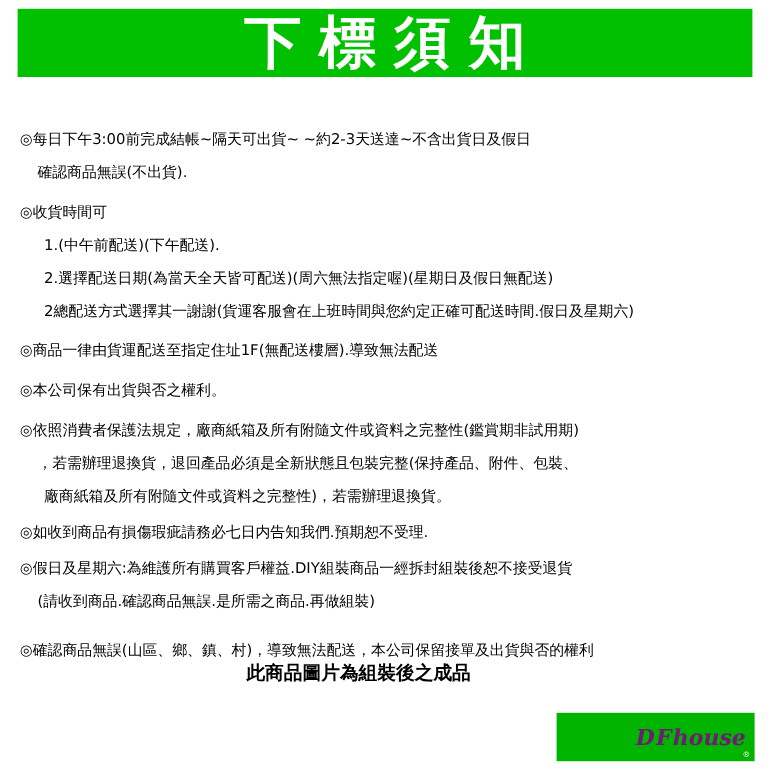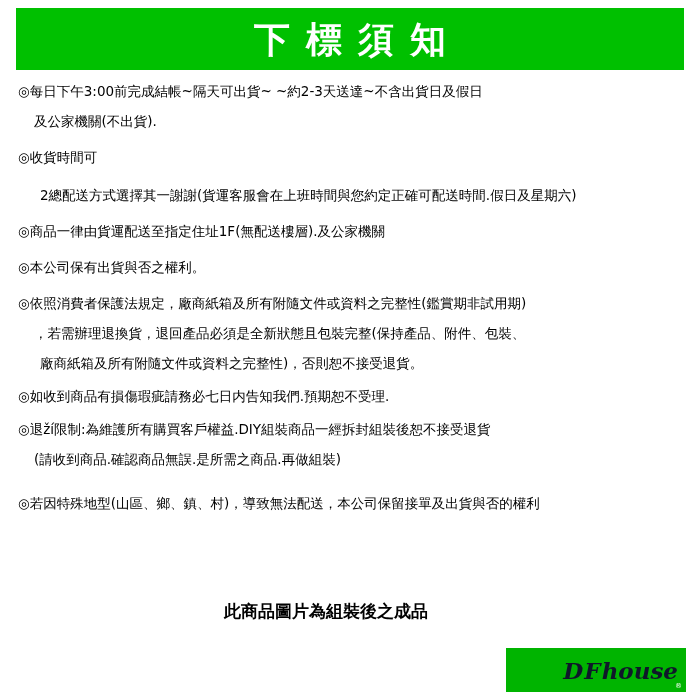--- a/index.html
+++ b/index.html
@@ -29,21 +29,21 @@
     height: 62px;
     background: #00c000;
     display: flex;
     align-items: center;
     justify-content: center;
   }
   .banner-title {
     color: #ffffff;
     font-family: "DejaVu Serif", "Liberation Serif", serif;
     font-weight: bold;
-    font-size: 36px;
+    font-size: 52px;
     letter-spacing: 16px;
     text-indent: 16px;
     line-height: 1;
     white-space: nowrap;
   }
   
   .content {
     position: absolute;
     left: 18px;
     top: 78px;
@@ -53,20 +53,21 @@
     line-height: 1.0;
   }
   .row {
     display: block;
     white-space: nowrap;
     margin: 0;
     padding: 0;
   }
   .row .txt {
     display: inline-block;
+    margin-top: 36px;
   }
   
   .sp-lg { height: 10px; }
   .sp-md { height: 7px; }
   .sp-sm { height: 4px; }
   .line {
     height: 26px;
     line-height: 26px;
   }
   .indent1 { padding-left: 16px; }
@@ -91,25 +92,25 @@
     width: 180px;
     height: 44px;
     background: #00b400;
     display: flex;
     align-items: center;
     justify-content: flex-end;
     padding-right: 8px;
     box-sizing: border-box;
   }
   .logo-text {
-    color: #0f172a;
+    color: #701a75;
     font-family: "DejaVu Serif", "Liberation Serif", serif;
     font-style: italic;
     font-weight: bold;
-    font-size: 23px;
+    font-size: 20px;
     line-height: 1;
     letter-spacing: 0px;
     white-space: nowrap;
   }
   .logo-df { letter-spacing: 1px; }
   .logo-mark {
     position: absolute;
     right: 4px;
     bottom: 2px;
     color: #ffffff;
@@ -122,47 +123,49 @@
 
 <div class="page">
 
   <div class="banner">
     <div class="banner-title">下標須知</div>
   </div>
 
   <div class="content">
       <div class="row line"><span class="txt">◎每日下午3:00前完成結帳~隔天可出貨~ ~約2-3天送達~不含出貨日及假日</span></div>
       <div class="sp-sm"></div>
-      <div class="row line indent1"><span class="txt">及公家機關(不出貨).</span></div>
+      <div class="row line indent1"><span class="txt">確認商品無誤(不出貨).</span></div>
       <div class="sp-lg"></div>
       <div class="row line"><span class="txt">◎收貨時間可</span></div>
       <div class="sp-sm"></div>
+      <div class="row line indent2"><span class="txt">1.(中午前配送)(下午配送).</span></div>
       <div class="sp-sm"></div>
+      <div class="row line indent2"><span class="txt">2.選擇配送日期(為當天全天皆可配送)(周六無法指定喔)(星期日及假日無配送)</span></div>
       <div class="sp-sm"></div>
       <div class="row line indent2"><span class="txt">2總配送方式選擇其一謝謝(貨運客服會在上班時間與您約定正確可配送時間.假日及星期六)</span></div>
       <div class="sp-lg"></div>
-      <div class="row line"><span class="txt">◎商品一律由貨運配送至指定住址1F(無配送樓層).及公家機關</span></div>
+      <div class="row line"><span class="txt">◎商品一律由貨運配送至指定住址1F(無配送樓層).導致無法配送</span></div>
       <div class="sp-lg"></div>
       <div class="row line"><span class="txt">◎本公司保有出貨與否之權利。</span></div>
       <div class="sp-lg"></div>
       <div class="row line"><span class="txt">◎依照消費者保護法規定，廠商紙箱及所有附隨文件或資料之完整性(鑑賞期非試用期)</span></div>
       <div class="sp-sm"></div>
       <div class="row line indent1"><span class="txt">，若需辦理退換貨，退回產品必須是全新狀態且包裝完整(保持產品、附件、包裝、</span></div>
       <div class="sp-sm"></div>
-      <div class="row line indent2"><span class="txt">廠商紙箱及所有附隨文件或資料之完整性)，否則恕不接受退貨。</span></div>
+      <div class="row line indent2"><span class="txt">廠商紙箱及所有附隨文件或資料之完整性)，若需辦理退換貨。</span></div>
       <div class="sp-md"></div>
       <div class="row line"><span class="txt">◎如收到商品有損傷瑕疵請務必七日内告知我們.預期恕不受理.</span></div>
       <div class="sp-md"></div>
-      <div class="row line"><span class="txt">◎退ží限制:為維護所有購買客戶權益.DIY組裝商品一經拆封組裝後恕不接受退貨</span></div>
+      <div class="row line"><span class="txt">◎假日及星期六:為維護所有購買客戶權益.DIY組裝商品一經拆封組裝後恕不接受退貨</span></div>
       <div class="sp-sm"></div>
       <div class="row line indent1"><span class="txt">(請收到商品.確認商品無誤.是所需之商品.再做組裝)</span></div>
       <div class="sp-md"></div>
       <div class="sp-sm"></div>
       <div class="sp-md"></div>
-      <div class="row line"><span class="txt">◎若因特殊地型(山區、鄉、鎮、村)，導致無法配送，本公司保留接單及出貨與否的權利</span></div>
+      <div class="row line"><span class="txt">◎確認商品無誤(山區、鄉、鎮、村)，導致無法配送，本公司保留接單及出貨與否的權利</span></div>
     </div>
 
   <div class="closing">此商品圖片為組裝後之成品</div>
 
   <div class="logo">
     <div class="logo-text">
       <span class="logo-df">DF</span><span class="logo-house">house</span>
     </div>
     <div class="logo-mark">®</div>
   </div>

